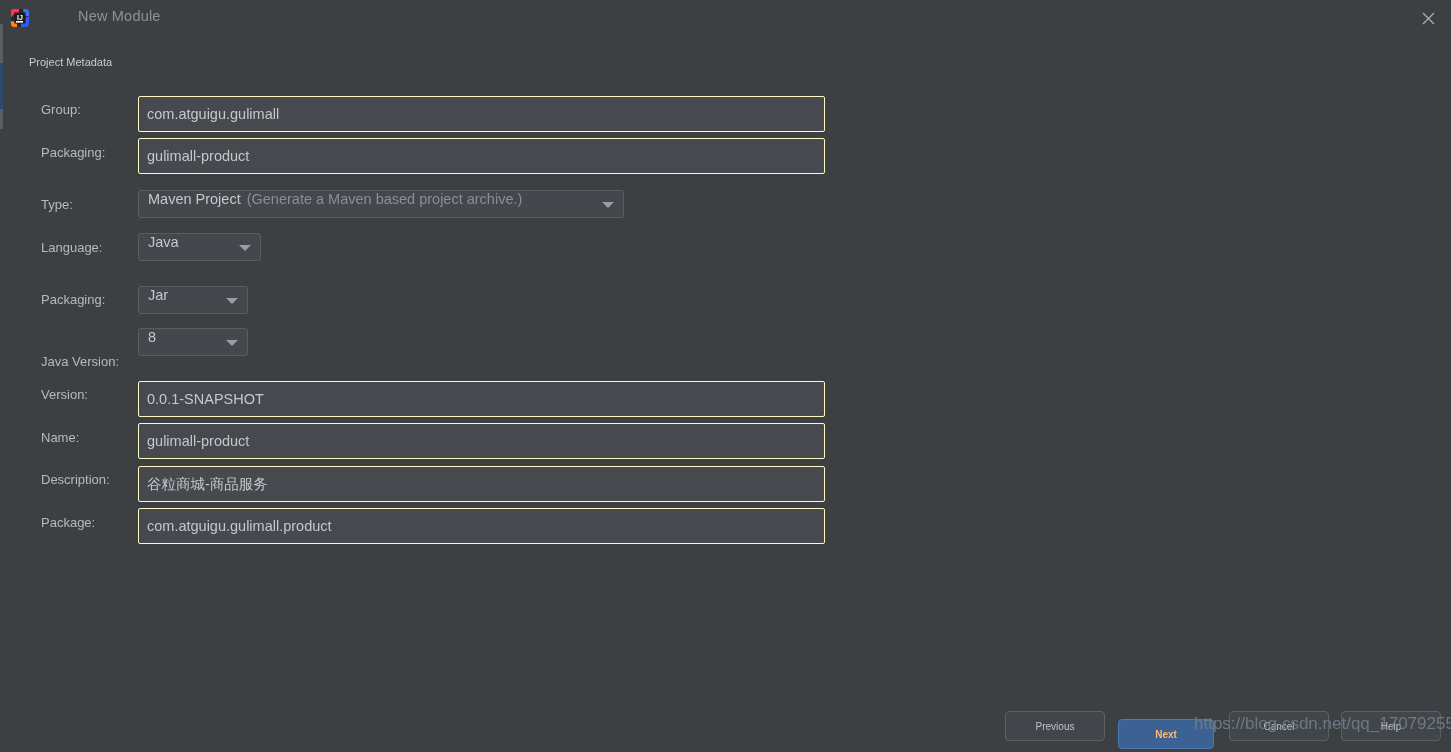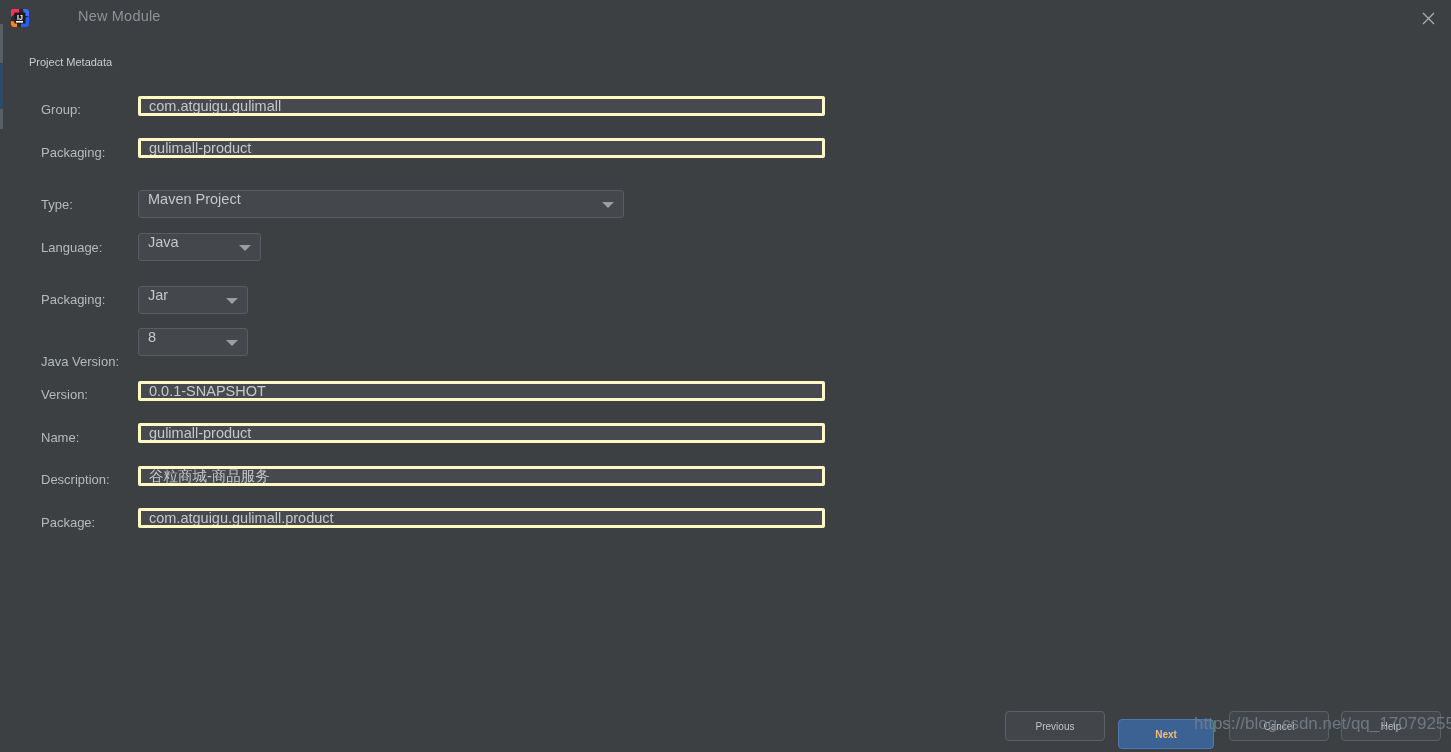--- a/index.html
+++ b/index.html
@@ -73,24 +73,24 @@
     left: 29px;
     font-size: 13px;
     color: #b6babd;
     white-space: nowrap;
     margin-left: 12px;
   }
 
   .text-input {
     position: absolute;
     left: 138px;
-    height: 20px;
+    height: 36px;
     box-sizing: border-box;
     background: #46494d;
-    border: 3px solid #fef9c3;
+    border: 1px solid #fef9c3;
     border-radius: 2px;
     display: flex;
     align-items: center;
     padding: 0 0 0 8px;
     font-size: 14.5px;
     color: #c4c8cb;
     white-space: nowrap;
     overflow: hidden;
     cursor: text;
   }
@@ -200,20 +200,21 @@
 
 <div class="field-label" style="top:102px">Group:</div>
 <div class="text-input" style="top:96px; width:687px">com.atguigu.gulimall</div>
 
 <div class="field-label" style="top:145px">Packaging:</div>
 <div class="text-input" style="top:138px; width:687px">gulimall-product</div>
 
 <div class="field-label" style="top:197px">Type:</div>
 <div class="combo" style="top:190px; width:486px">
   <span class="combo-text">Maven Project</span>
+  <span class="combo-hint">(Generate a Maven based project archive.)</span>
   <span class="arrow"></span>
 </div>
 
 <div class="field-label" style="top:240px">Language:</div>
 <div class="combo" style="top:233px; width:123px">
   <span class="combo-text">Java</span>
   <span class="arrow"></span>
 </div>
 
 <div class="field-label" style="top:292px">Packaging:</div>

